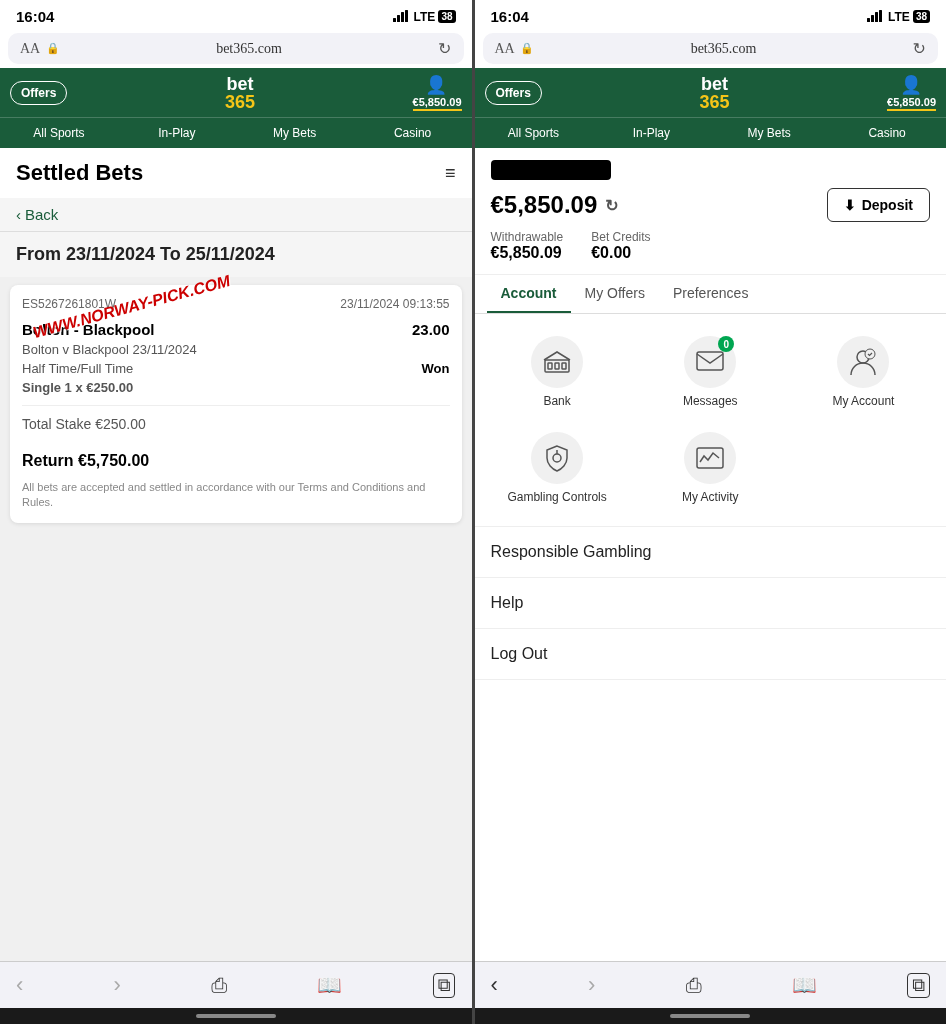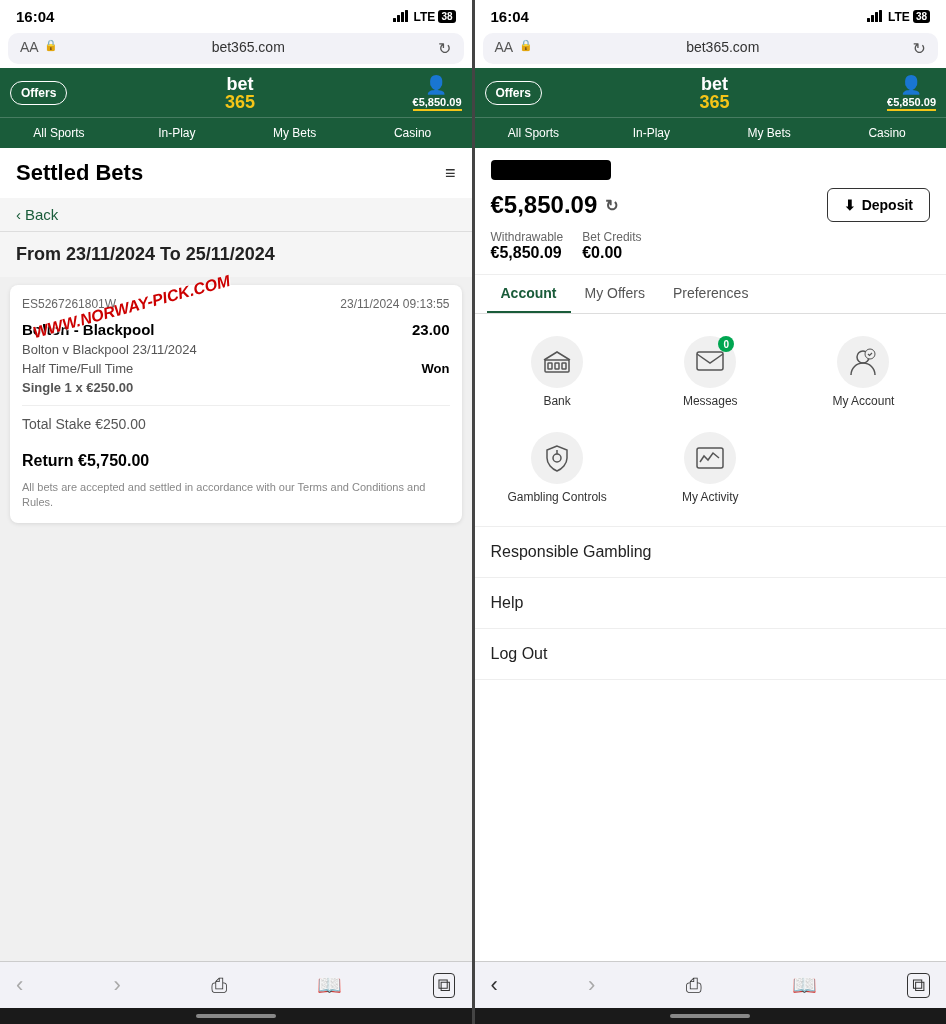--- a/index.html
+++ b/index.html
@@ -25,24 +25,25 @@
     }
     .phone-status .icons { display: flex; align-items: center; gap: 3px; font-size: 11px; }
 
     
     .address-bar {
       background: #f2f2f7;
       margin: 4px 8px;
       border-radius: 10px;
       padding: 6px 12px;
       display: flex;
-      align-items: flex-start;
+      align-items: center;
       gap: 6px;
       font-size: 14px;
       color: #333;
+      font-family: Liberation Serif, serif;
     }
     .address-bar .aa { font-size: 14px; color: #555; font-weight: 500; }
     .address-bar .lock { font-size: 11px; color: #555; }
     .address-bar .domain { flex: 1; text-align: center; font-size: 14px; }
     .address-bar .refresh { font-size: 16px; color: #555; }
 
     
     .nav-header {
       background: #1a5c3a;
       display: flex;
@@ -236,21 +237,21 @@
       padding: 8px 16px;
       font-size: 14px;
       font-weight: 600;
       background: #fff;
       display: flex;
       align-items: center;
       gap: 6px;
     }
     .balance-details {
       display: flex;
-      gap: 19px;
+      gap: 28px;
       align-items: center;
     }
     .balance-detail-item label {
       font-size: 12px;
       color: #666;
       display: block;
     }
     .balance-detail-item .amount {
       font-size: 16px;
       font-weight: 700;

